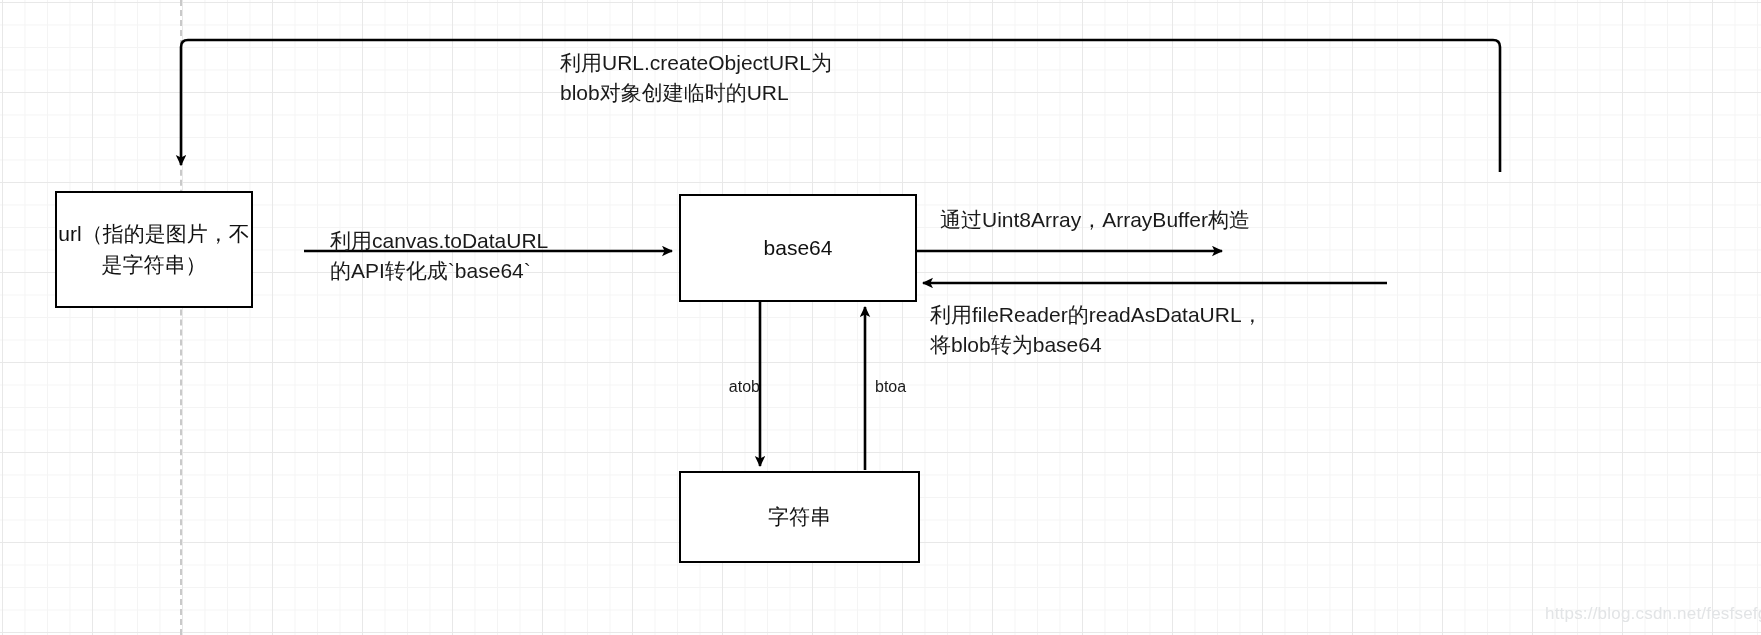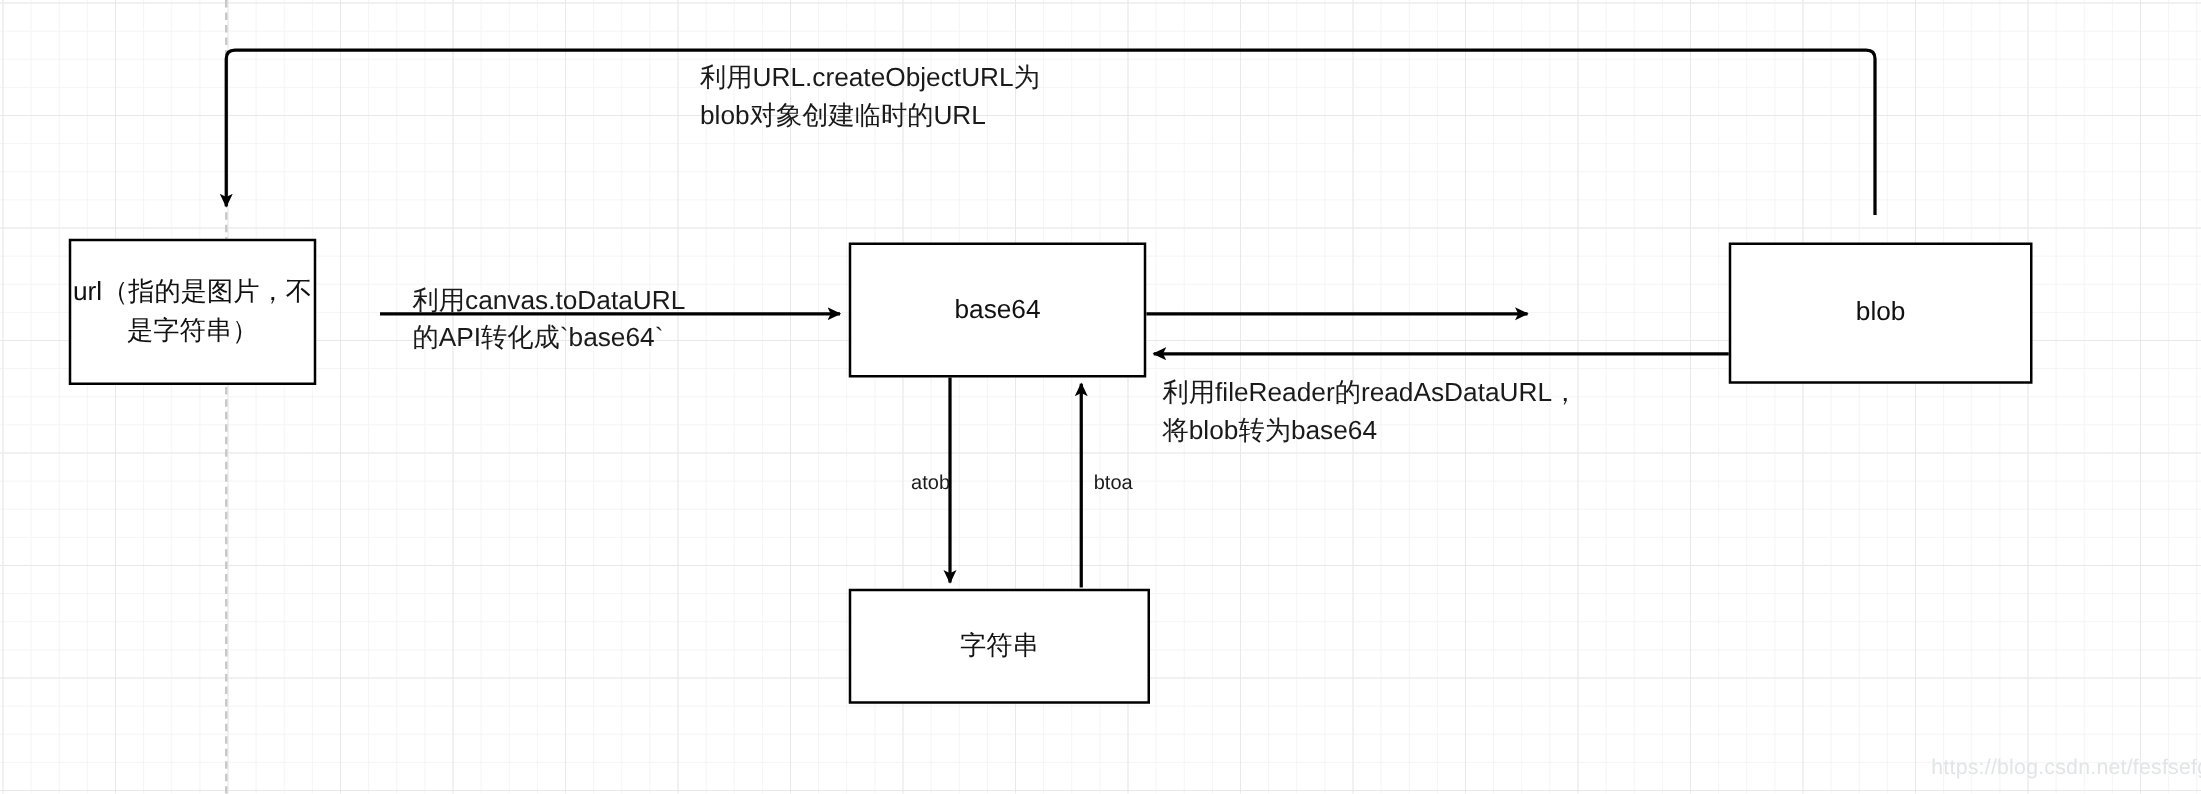--- a/index.html
+++ b/index.html
@@ -108,34 +108,32 @@
 
   <div class="node" style="left:55px; top:191px; width:198px; height:117px;">
     <span style="white-space: pre-line;">url（指的是图片，不
 是字符串）</span>
   </div>
 
   <div class="node" style="left:679px; top:194px; width:238px; height:108px;">
     <span>base64</span>
   </div>
 
-  <div class="node" style="left:1383px; top:194px; width:243px; height:113px;">
-    <span>blob</span>
-  </div>
 
   <div class="node" style="left:679px; top:471px; width:241px; height:92px;">
     <span>字符串</span>
   </div>
 
   <div class="edge-label" style="left:560px; top:48px; width:420px;">利用URL.createObjectURL为
 blob对象创建临时的URL</div>
 
   <div class="edge-label" style="left:330px; top:192px; width:300px;margin-top:34px;">利用canvas.toDataURL
 的API转化成`base64`</div>
 
+  <div class="edge-label" style="left:940px; top:205px; width:390px;">通过Uint8Array，ArrayBuffer构造</div>
 
   <div class="edge-label" style="left:930px; top:300px; width:410px;">利用fileReader的readAsDataURL，
 将blob转为base64</div>
 
   <div class="edge-label small" style="left:700px; top:375px; width:60px; text-align:right;">atob</div>
 
   <div class="edge-label small" style="left:875px; top:375px; width:60px; text-align:left;">btoa</div>
 
   <div class="watermark" style="left:1545px; top:604px;">https://blog.csdn.net/fesfsefgs</div>
 

